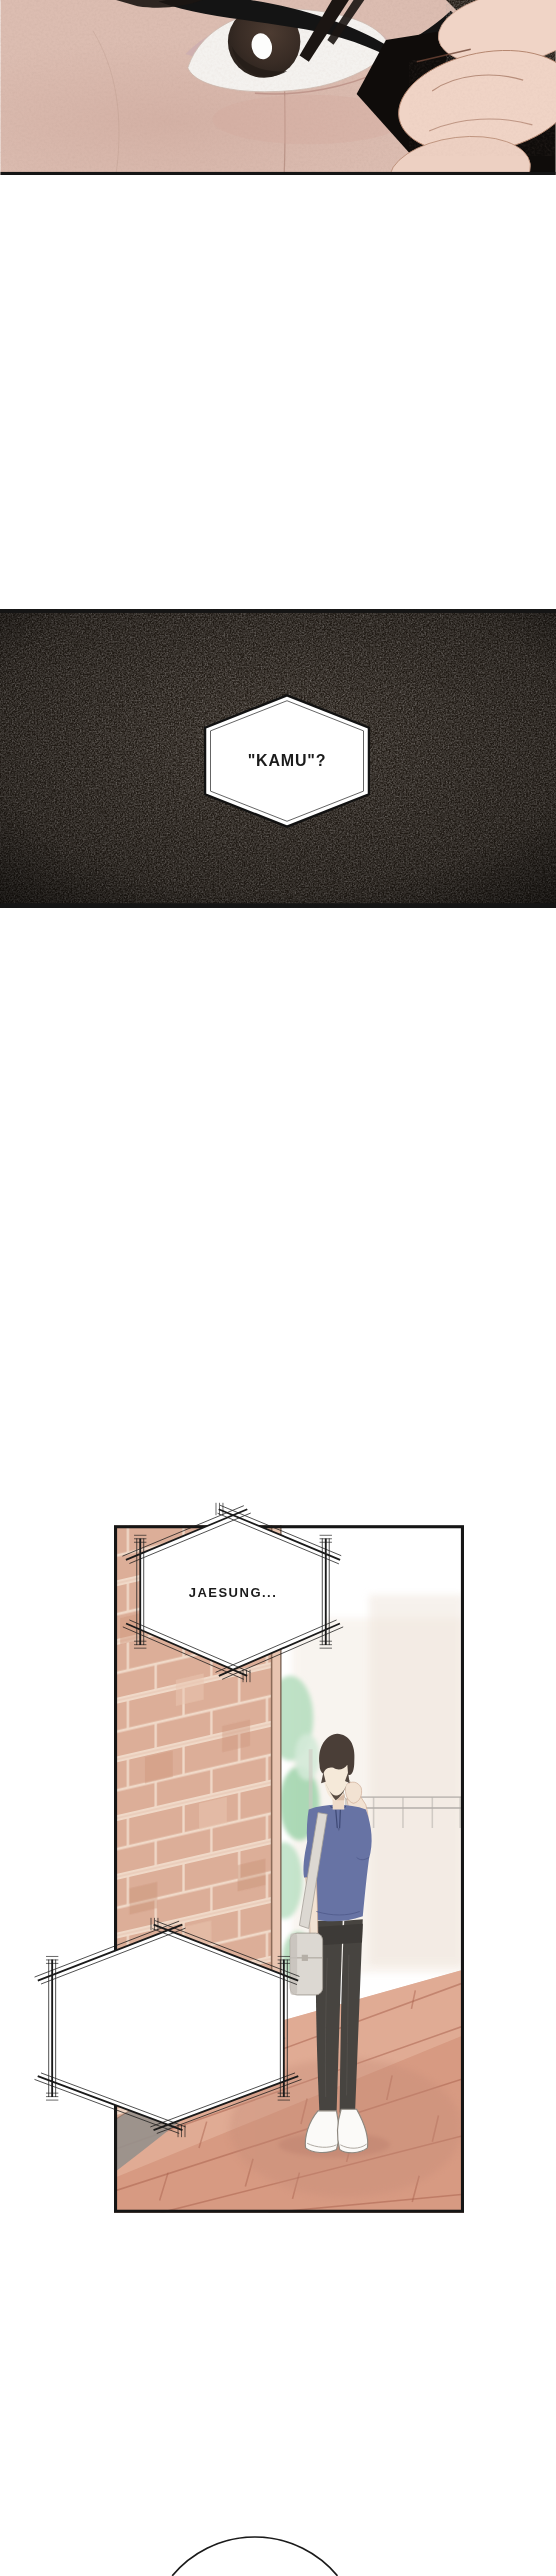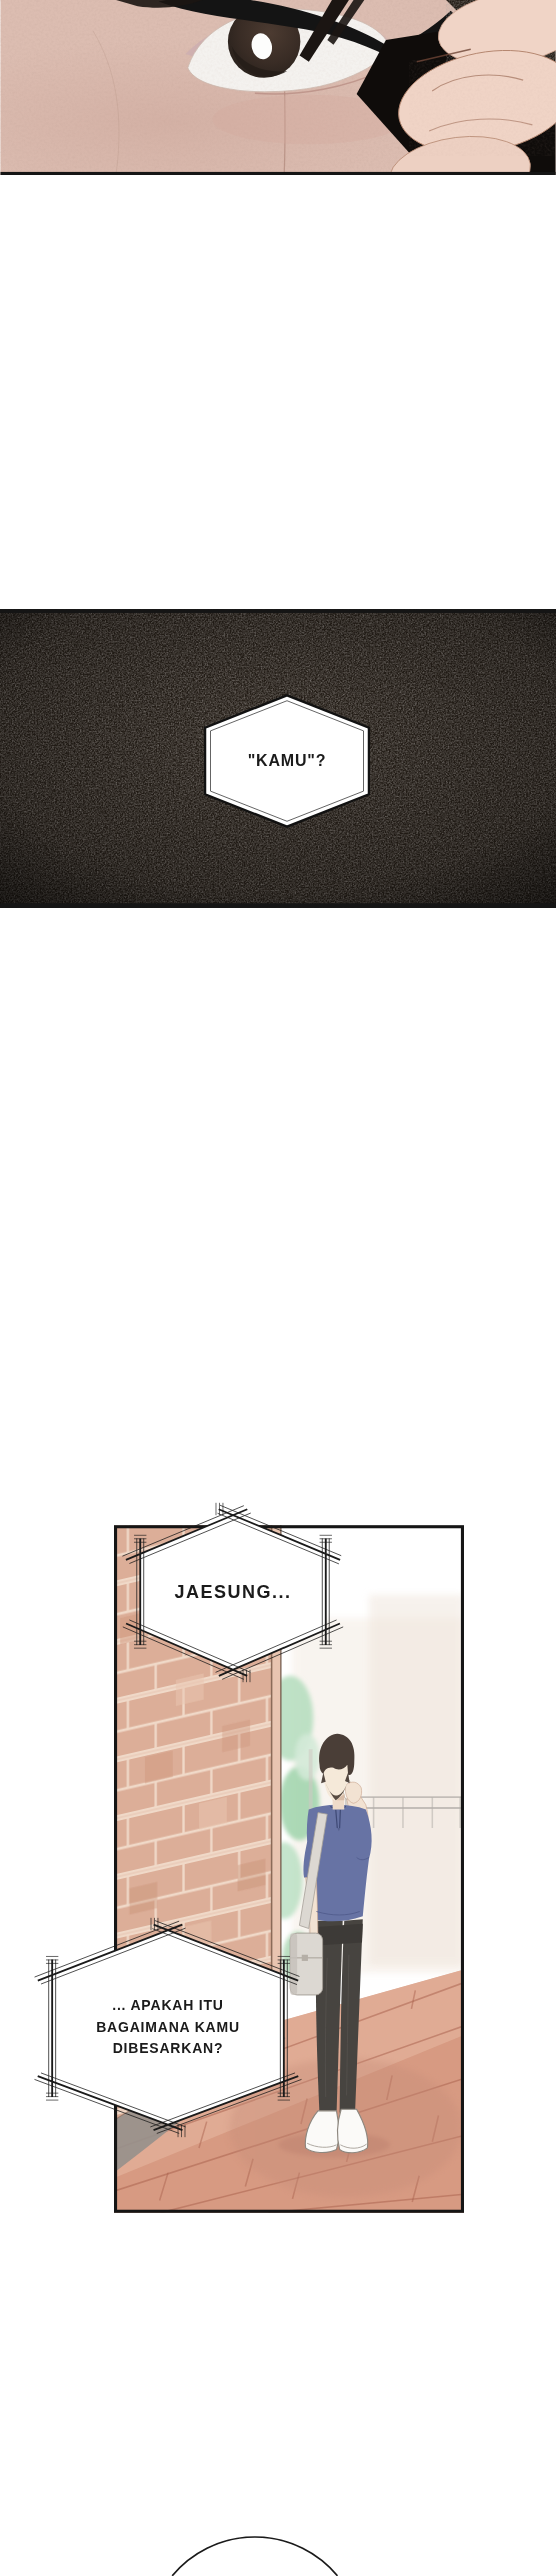--- a/index.html
+++ b/index.html
@@ -5,21 +5,21 @@
   html,body{margin:0;padding:0;background:#ffffff;}
   .page{position:relative;width:556px;height:2576px;background:#ffffff;overflow:hidden;
         font-family:"Liberation Sans",sans-serif;}
   .abs{position:absolute;}
   svg{display:block;}
   .bubble{position:absolute;display:flex;align-items:center;justify-content:center;}
   .bubble svg{position:absolute;left:0;top:0;}
   .bubble-text{position:relative;z-index:2;text-align:center;color:#1b1b1b;
                font-weight:700;letter-spacing:0.8px;}
   .bt-kamu{font-size:16px;}
-  .bt-jaesung{font-size:18px;letter-spacing:1.5px;}
+  .bt-jaesung{font-size:13px;letter-spacing:1.5px;}
   .bt-apakah{font-size:14px;line-height:21.6px;letter-spacing:0.8px;}
 </style>
 </head>
 <body>
 
 <div class="page">
 
   <div class="abs" style="left:0;top:0;">
     <svg width="556" height="175" viewBox="0 0 720 227">
       <defs>
@@ -276,25 +276,20 @@
         <g stroke-width="1" opacity="0.85">
           <path d="M 322,64 H 338 M 322,68.5 H 338 M 322,73 H 338"></path>
           <path d="M 22,241 H 38 M 22,245.5 H 38 M 22,250 H 38"></path>
           <path d="M 322,241 H 338 M 322,245.5 H 338 M 322,250 H 338"></path>
           <path d="M 22,64 H 38 M 22,68.5 H 38 M 22,73 H 38"></path>
           <path d="M 158,14 V 30 M 162.5,14 V 30 M 167,14 V 30"></path>
           <path d="M 193,282 V 298 M 197.5,282 V 298 M 202,282 V 298"></path>
         </g>
       </g>
     </svg>
-    <div class="bubble-text bt-apakah">
-      <div>... APAKAH ITU</div>
-      <div>BAGAIMANA KAMU</div>
-      <div>DIBESARKAN?</div>
-    </div>
   </div>
 
   <div class="abs" style="left:0;top:2527px;">
     <svg width="556" height="49" viewBox="0 0 720 63">
       <path d="M 223,63 A 139,139 0 0 1 437,63" fill="#ffffff" stroke="#1a1a1a" stroke-width="2.2"></path>
     </svg>
   </div>
 
 </div>
 

